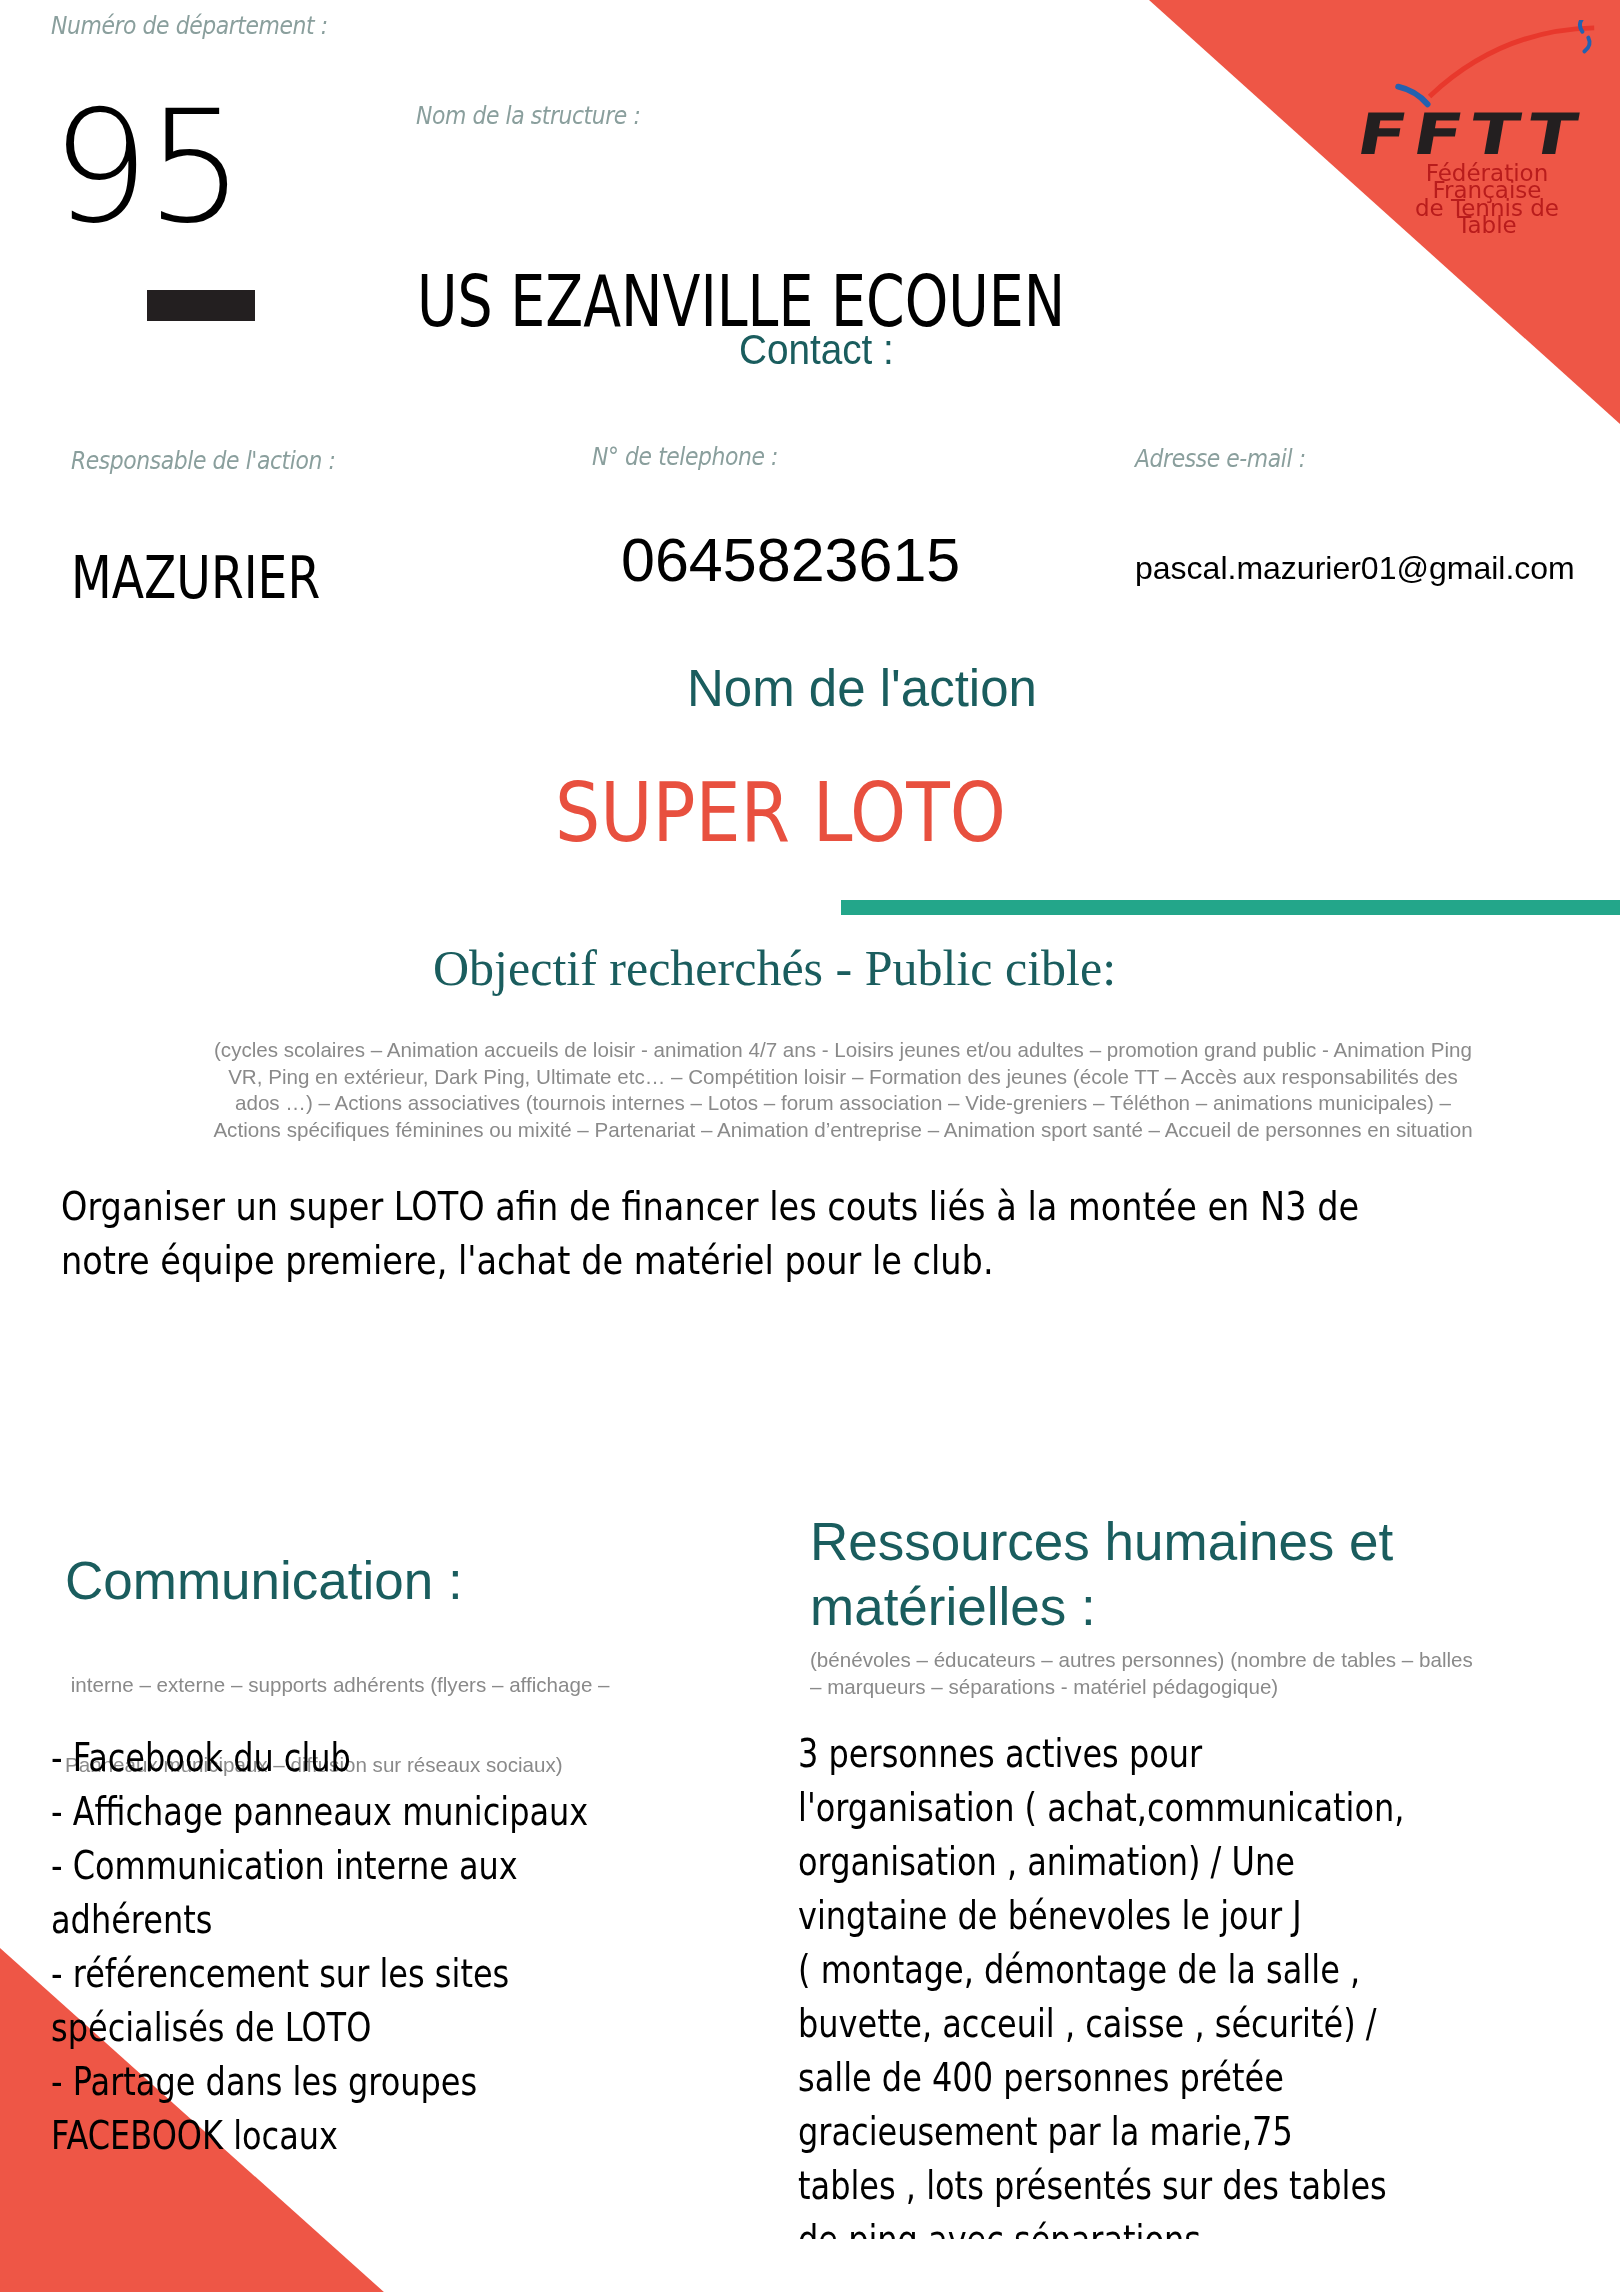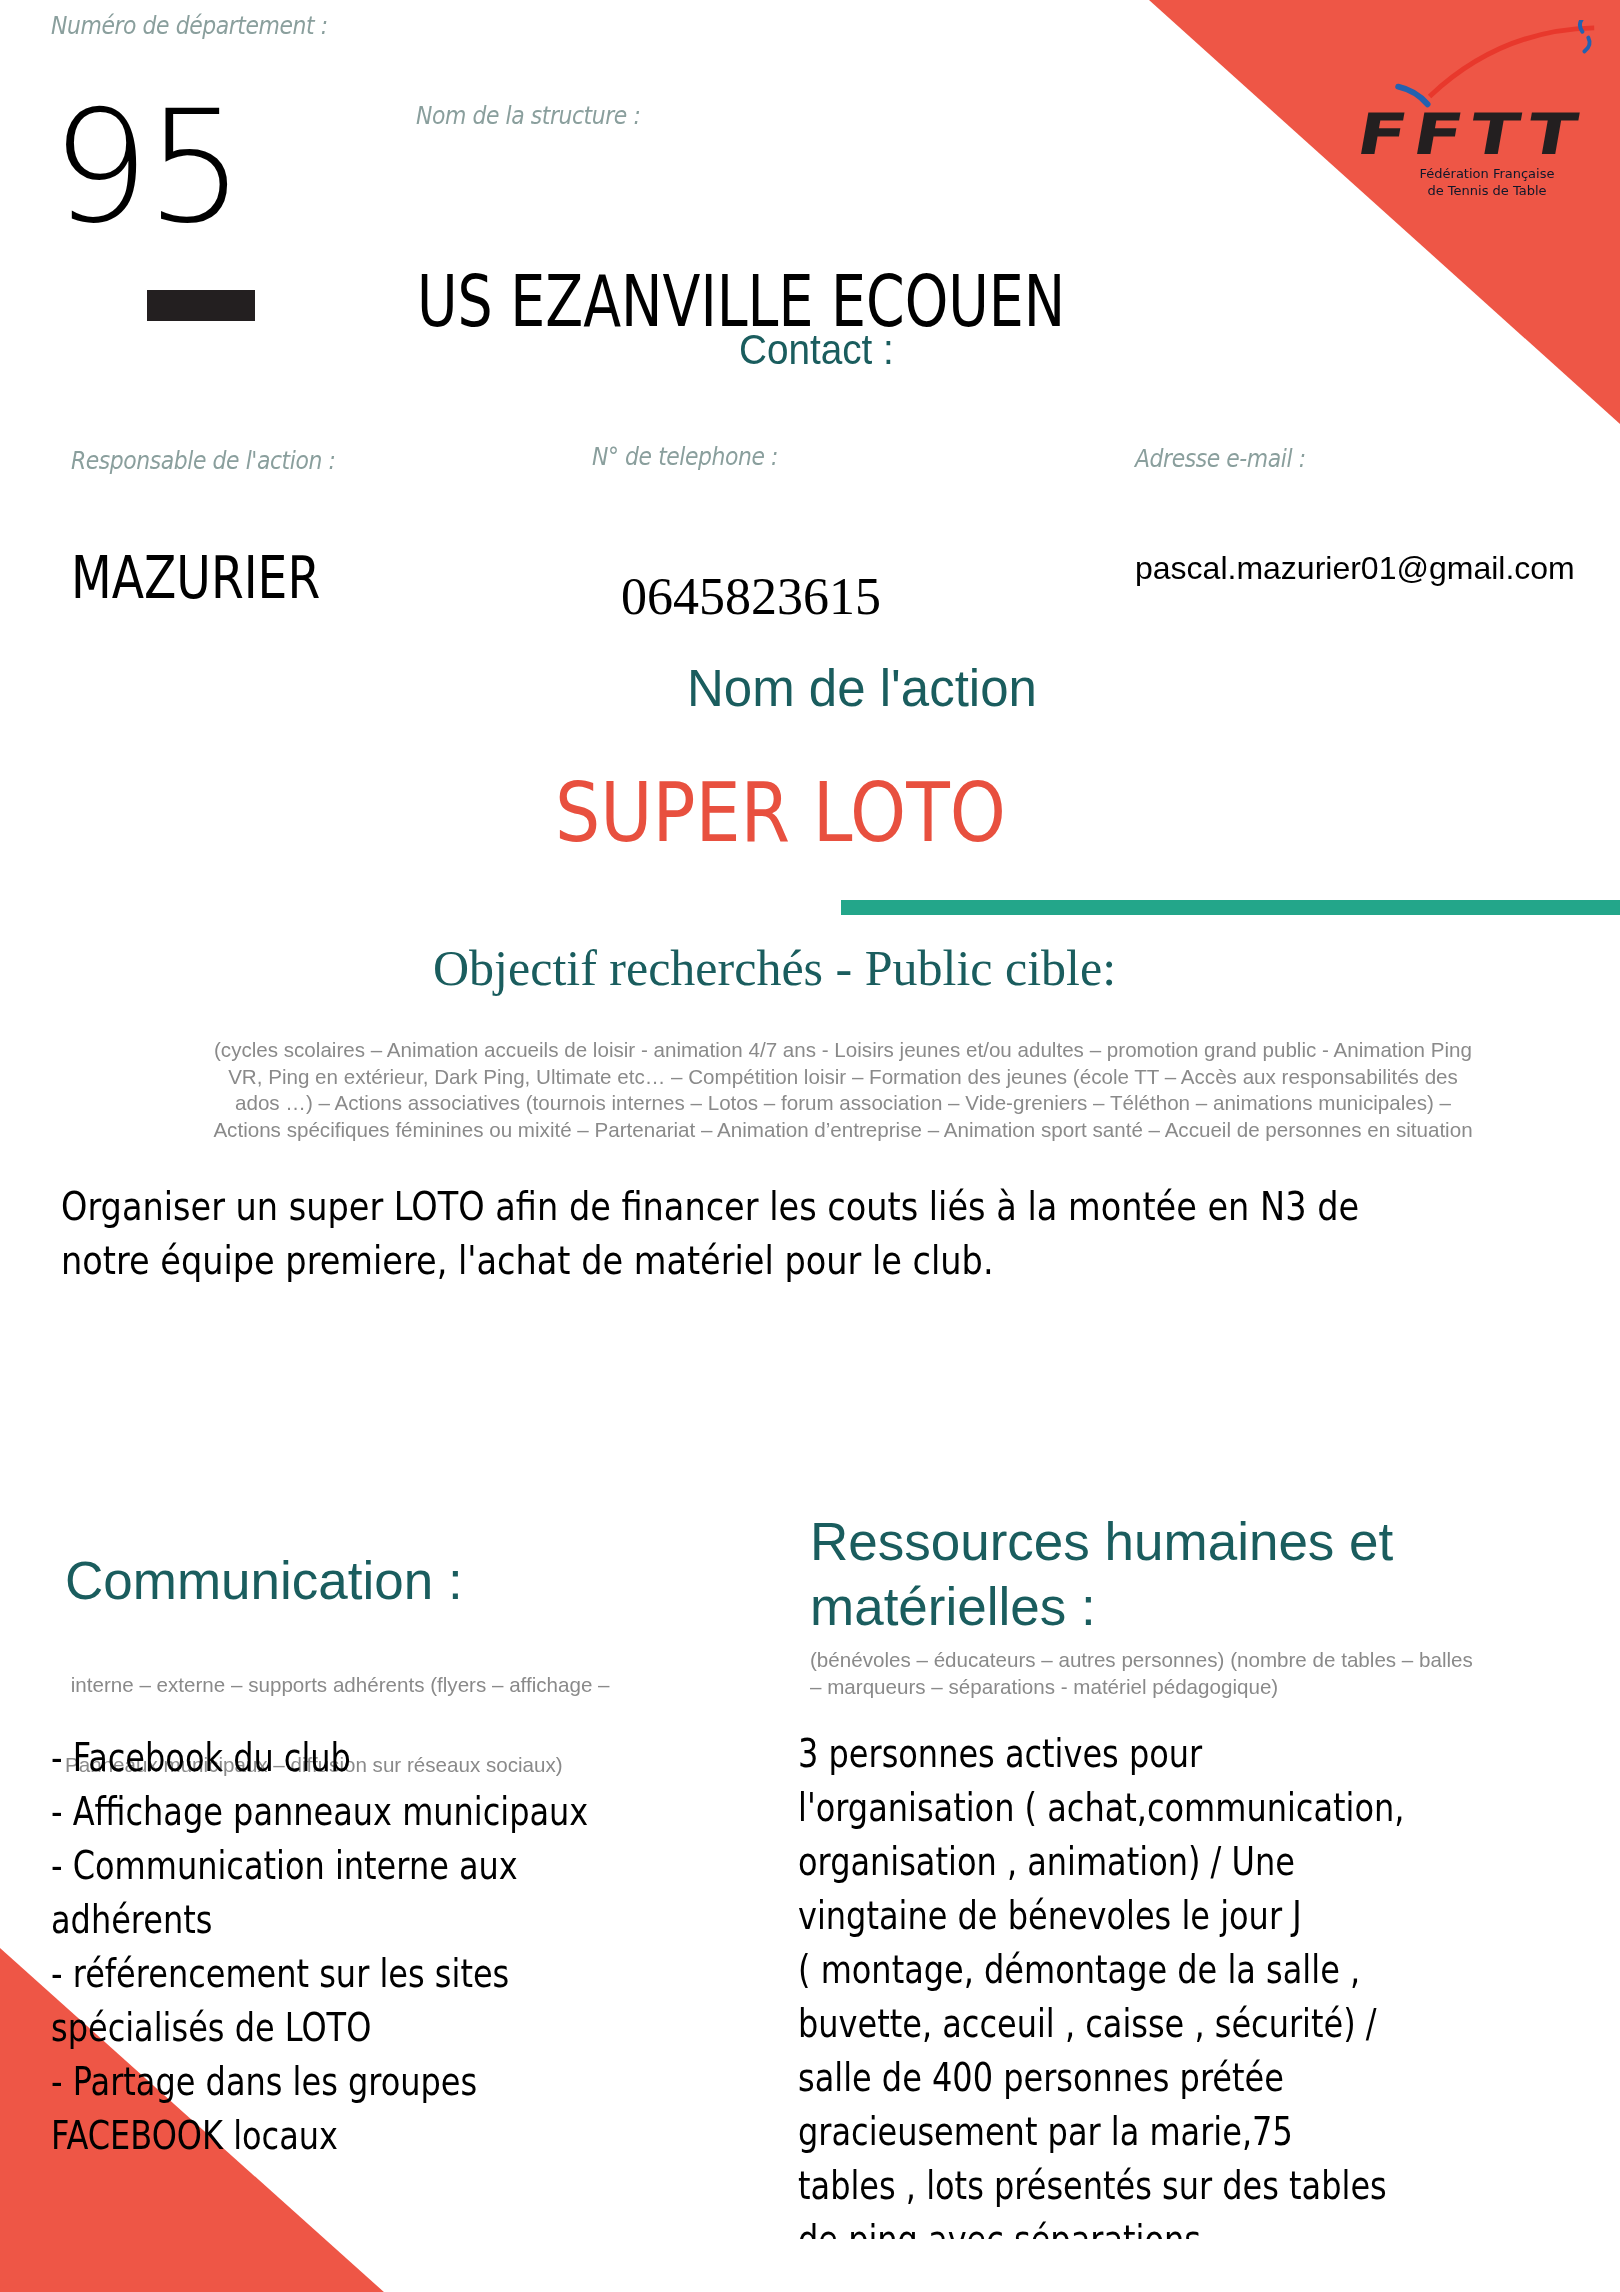--- a/index.html
+++ b/index.html
@@ -32,21 +32,21 @@
   
   .logo { left:1353px; top:19.6px; width:255px; height:186px; }
   .logo-letters {
     position:absolute; left:9.8px; top:86px;
     font-family:"DejaVu Sans", sans-serif; font-weight:bold;
     font-size:57px; line-height:57px; color:#231f20; letter-spacing:5.9px;
     transform:scaleX(1.25) skewX(-8deg); transform-origin:left top;
   }
   .logo-sub {
     position:absolute; left:31px; top:145px; width:206px; text-align:center;
-    font-family:"DejaVu Sans", sans-serif; font-size:13px; line-height:17.6px; color:#0f172a;
+    font-family:"DejaVu Sans", sans-serif; font-size:23px; line-height:17.6px; color:#b91c1c;
   }
 
   .dept-number {
     left:51px; top:90px; font-family:"DejaVu Sans", sans-serif;
     font-size:155px; line-height:155px; color:#000000; letter-spacing:-3.9px;
     font-weight:300;
   }
   .dept-bar { left:147px; top:290px; width:108px; height:31px; background:#231f20; }
 
   .structure-name {
@@ -97,21 +97,21 @@
 <div class="abs label-italic" style="left:416px;top:100px;">Nom de la structure :</div>
 <div class="abs cond structure-name">US EZANVILLE ECOUEN</div>
 
 <div class="abs section-h cond" style="left:739px;top:325px;font-size:43px;transform:scaleX(0.9);">Contact :</div>
 
 <div class="abs label-italic" style="left:71px;top:445px;">Responsable de l'action :</div>
 <div class="abs label-italic" style="left:592px;top:441px;">N° de telephone :</div>
 <div class="abs label-italic" style="left:1135px;top:443px;">Adresse e-mail :</div>
 
 <div class="abs contact-value" style="left:71px;top:543px;font-size:59px;line-height:69px;transform:scaleX(0.8);">MAZURIER</div>
-<div class="abs contact-value" style="left:621px;top:565px;font-family:Liberation Serif, serif;font-size:52px;line-height:63px;">0645823615</div>
+<div class="abs contact-value" style="left:621px;top:529px;font-family:Liberation Sans, sans-serif;font-size:61px;line-height:63px;">0645823615</div>
 <div class="abs contact-value" style="left:1135px;top:549px;font-family:'Liberation Sans',sans-serif;font-size:32px;line-height:39px;">pascal.mazurier01@gmail.com</div>
 
 <div class="abs section-h" style="left:649px;top:659px;font-size:51px;line-height:59px;margin-left:38px;">Nom de l'action</div>
 <div class="abs cond" style="left:555px;top:766px;font-family:'DejaVu Sans',sans-serif;font-size:82px;line-height:94px;color:#e8503f;transform:scaleX(0.87);">SUPER LOTO</div>
 <div class="abs teal-line"></div>
 
 <div class="abs section-h" style="left:433px;top:939px;font-size:50px;line-height:59px;font-family:Liberation Serif, serif;">Objectif recherchés - Public cible:</div>
 <div class="abs gray-small" style="left:157px;top:1037px;width:1372px;text-align:center;">
   <div>(cycles scolaires – Animation accueils de loisir - animation 4/7 ans - Loisirs jeunes et/ou adultes – promotion grand public - Animation  Ping</div>
   <div>VR,  Ping en extérieur, Dark Ping, Ultimate etc… – Compétition loisir – Formation des jeunes (école TT – Accès aux responsabilités des</div>

